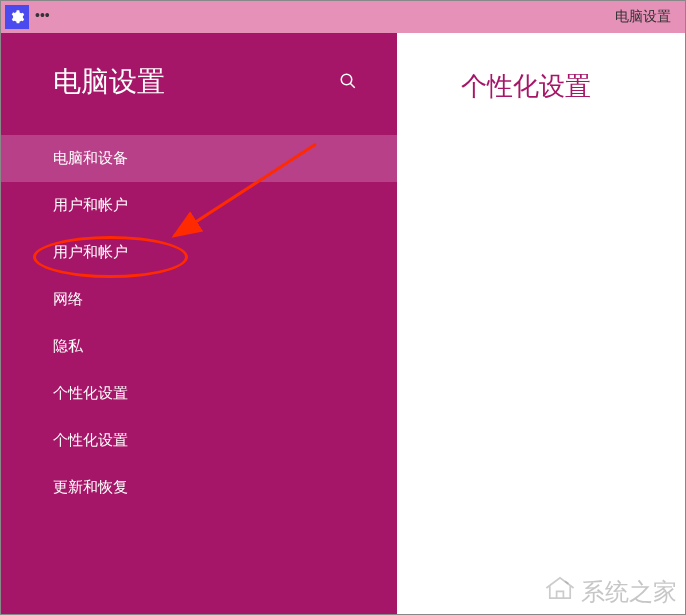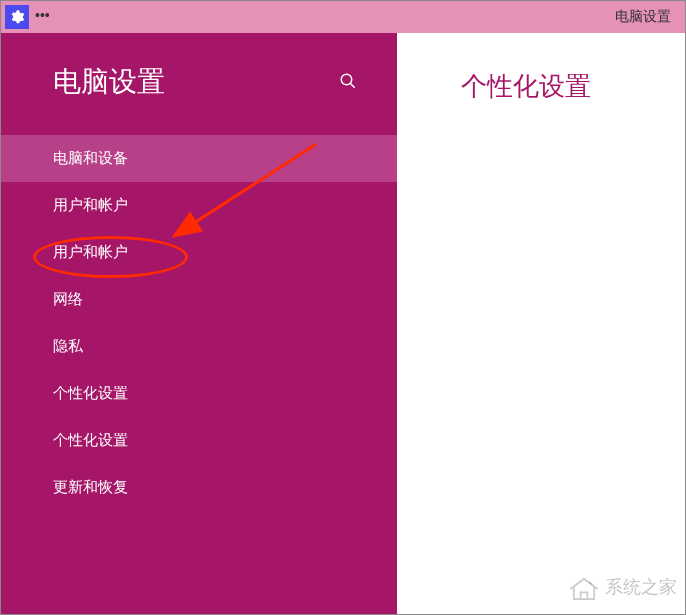--- a/index.html
+++ b/index.html
@@ -117,23 +117,23 @@
       pointer-events: none;
       z-index: 10;
     }
     .annotation-arrow svg { width: 100%; height: 100%; }
     
     .watermark {
       position: absolute;
       right: 8px;
       bottom: 6px;
       color: rgba(160,160,160,0.6);
-      font-size: 18px;
-      display: flex;
-      align-items: flex-start;
+      font-size: 24px;
+      display: flex;
+      align-items: flex-end;
       gap: 4px;
       pointer-events: none;
       z-index: 20;
     }
     .watermark .wm-icon svg {
       width: 34px; height: 28px;
       stroke: rgba(160,160,160,0.55);
       fill: none;
       stroke-width: 2;
     }

